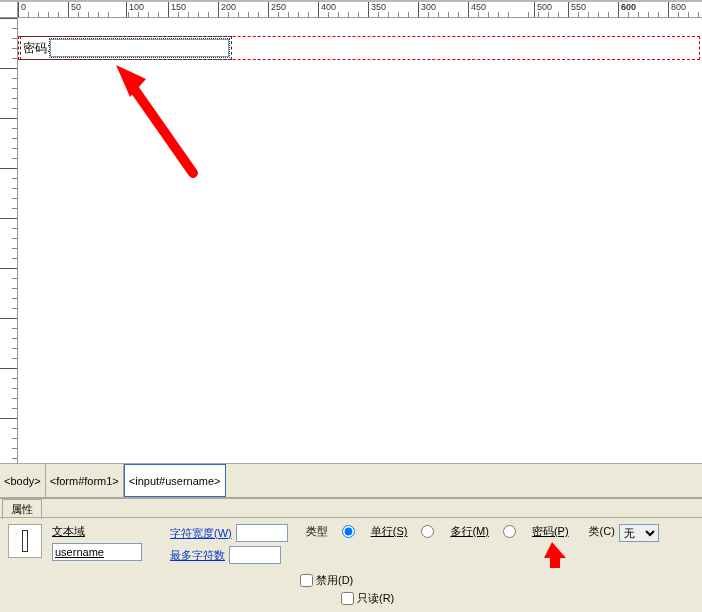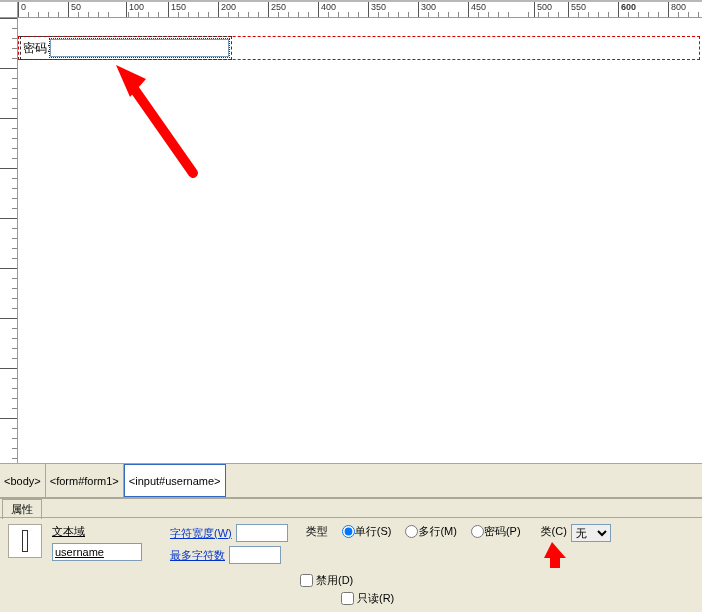--- a/index.html
+++ b/index.html
@@ -53,21 +53,21 @@
 
 .col2 { display: flex; flex-direction: column; gap: 4px; margin-right: 18px; }
 .row { display: flex; align-items: center; gap: 4px; }
 .row .lbl { font-size: 11px; }
 .row input.small { width: 52px; height: 18px; border: 1px solid #7e9db9; background: #fff; font-size: 11px; }
 .row input.medium { width: 180px; height: 18px; border: 1px solid #7e9db9; background: #fff; font-size: 11px; }
 .linklbl { color: #0033cc; text-decoration: underline; cursor: pointer; }
 
 .col3 { display: flex; flex-direction: column; gap: 4px; }
 .radio-row { display: flex; align-items: flex-start; gap: 14px; }
-.radio-row .r { display: flex; align-items: center; gap: 0; }
+.radio-row .r { display: flex; align-items: center; gap: 16px; text-decoration: underline; }
 .radio-row input[type=radio] { margin: 0; }
 
 .col4 { margin-left: 20px; display: flex; align-items: flex-start; gap: 4px; }
 .col4 select { width: 40px; height: 18px; border: 1px solid #7e9db9; font-size: 11px; }
 
 .abs-chk { position: absolute; }
 </style>
 </head>
 <body>
 

